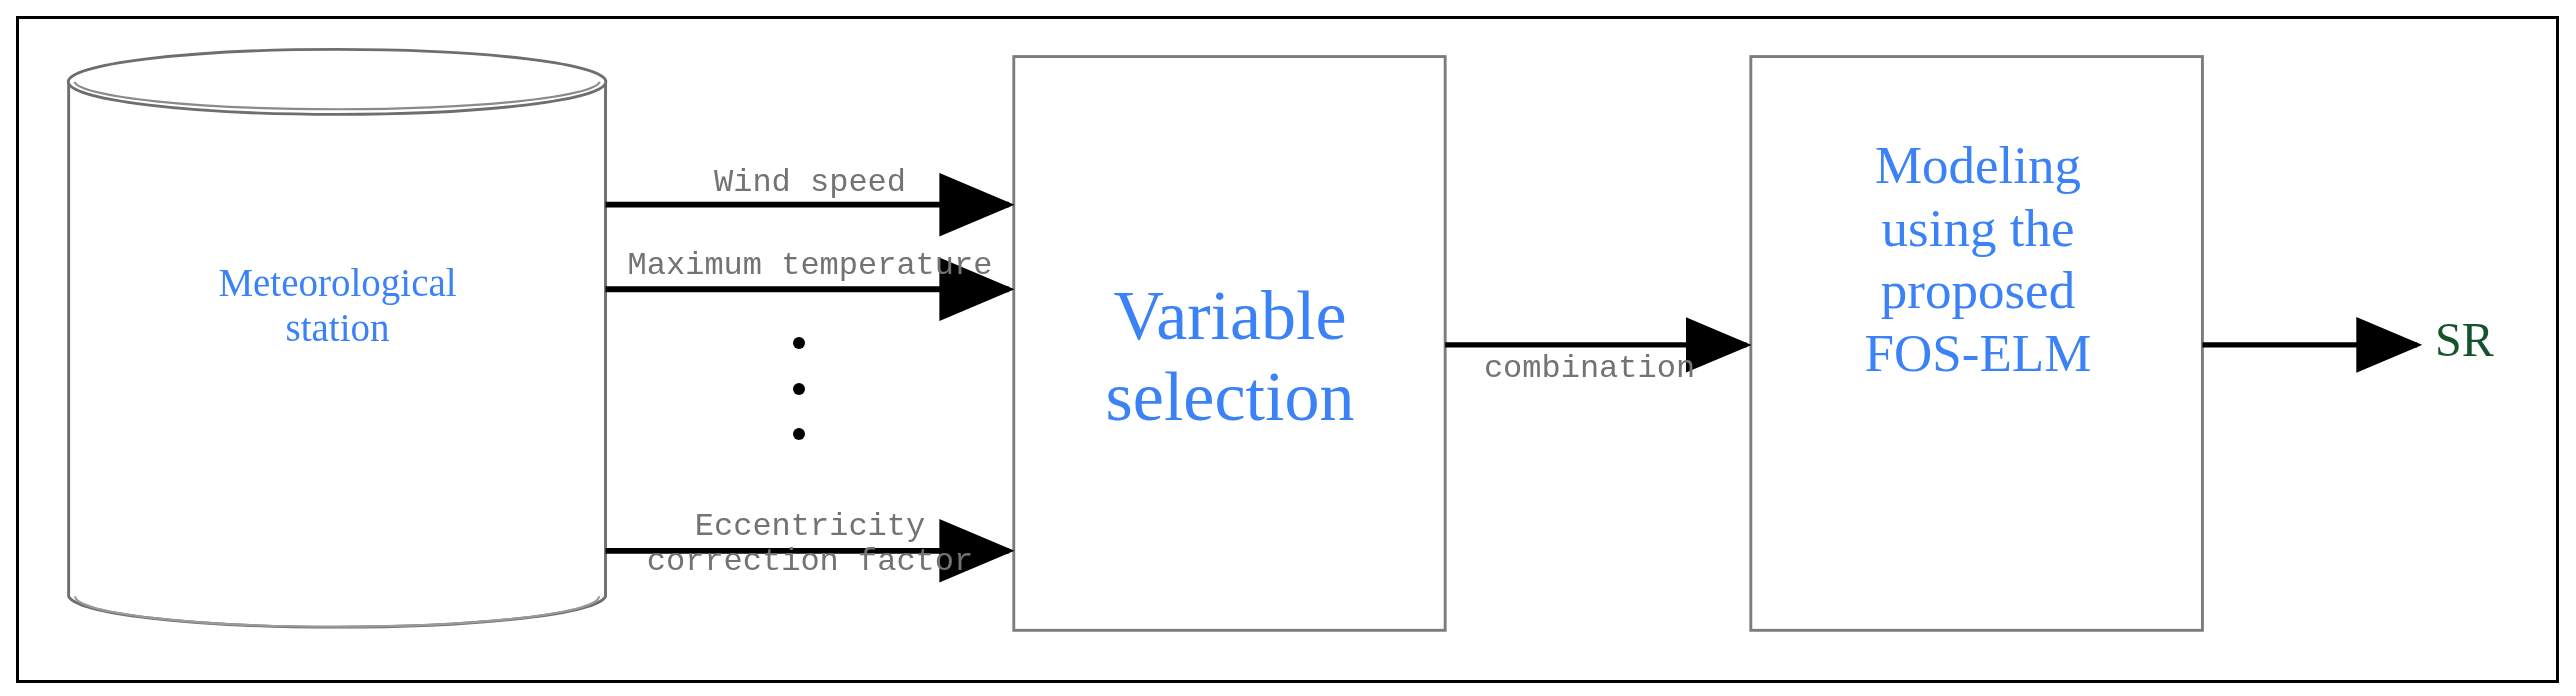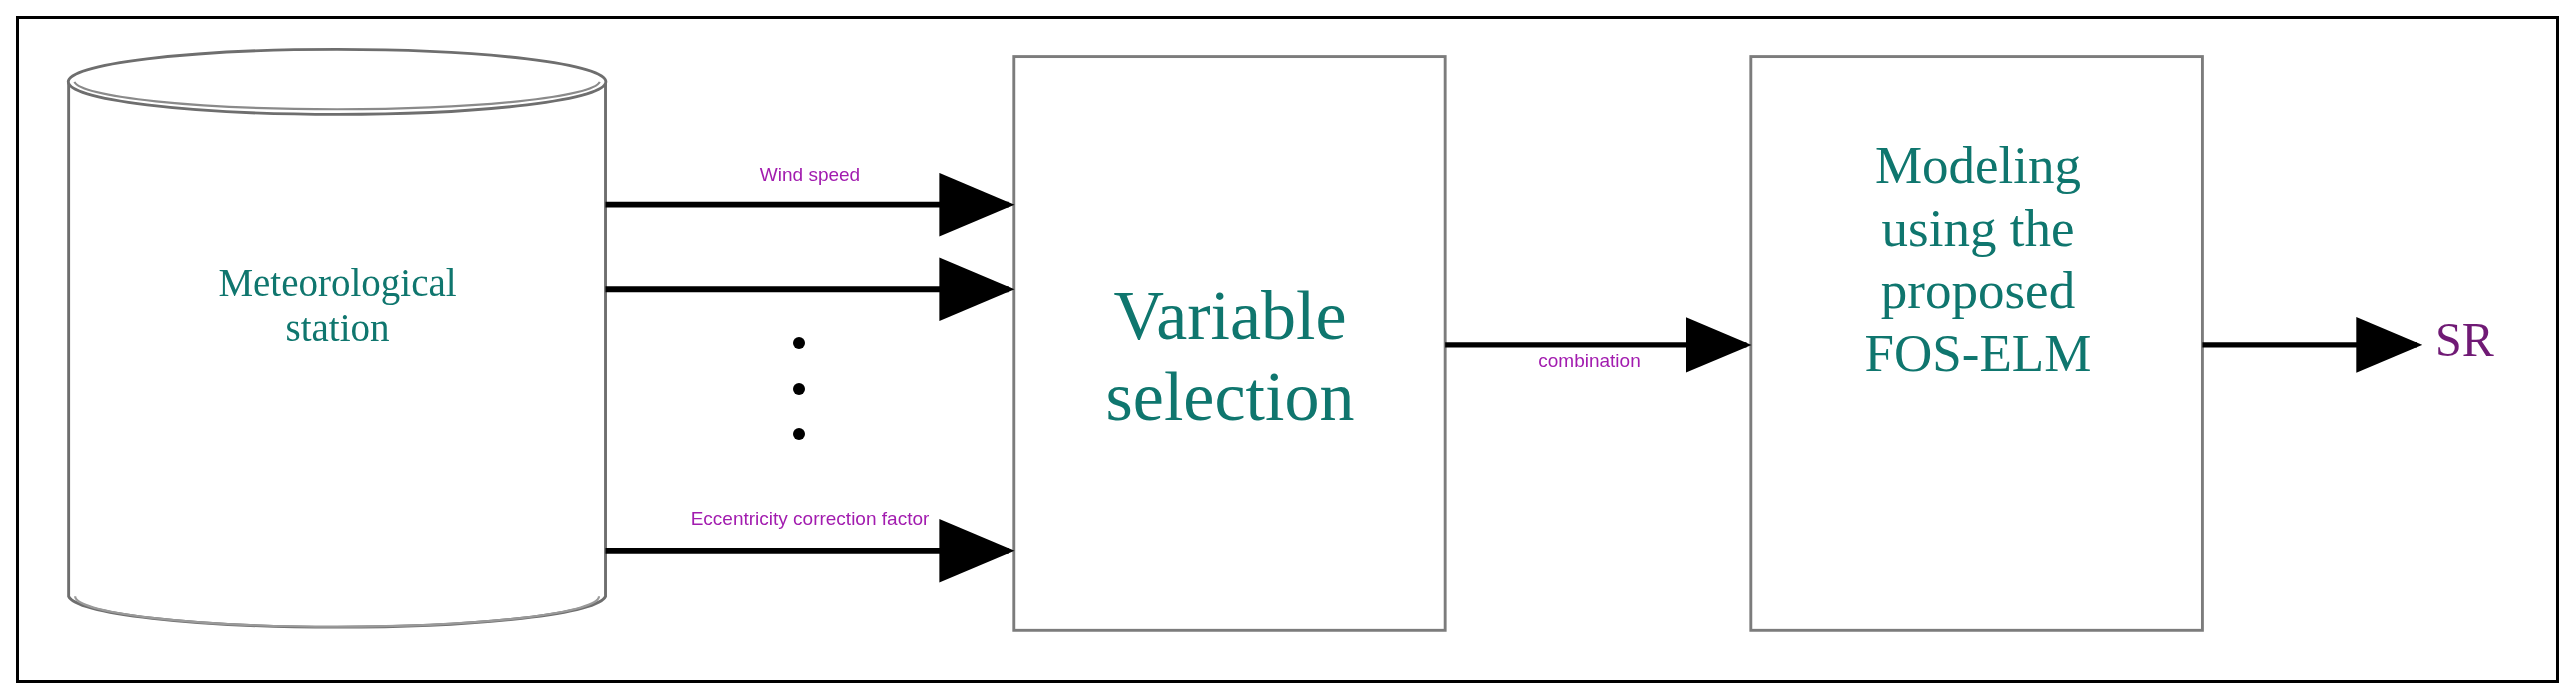--- a/index.html
+++ b/index.html
@@ -28,21 +28,21 @@
     position: absolute;
     left: 0;
     top: 0;
     width: 2576px;
     height: 697px;
     pointer-events: none;
   }
   .node-label {
     position: absolute;
     text-align: center;
-    color: #0f766e;
+    color: #3b82f6;
     line-height: 1.16;
     white-space: pre-line;
     font-family: "Liberation Serif", "DejaVu Serif", serif;
   }
   #cylinder-label {
     left: 79px;
     top: 260px;
     width: 517px;
     font-size: 39px;
   }
@@ -55,25 +55,25 @@
   #modeling-label {
     left: 1763px;
     top: 134px;
     width: 430px;
     font-size: 53px;
     line-height: 1.18;
   }
   .edge-label {
     position: absolute;
     text-align: center;
-    color: #a21caf;
-    font-size: 19px;
+    color: #737373;
+    font-size: 32px;
     line-height: 1.1;
     white-space: pre-line;
-    font-family: Liberation Sans, sans-serif;
+    font-family: Liberation Mono, monospace;
   }
   #label-wind-speed {
     left: 606px;
     top: 165px;
     width: 408px;
   }
   #label-max-temp {
     left: 606px;
     top: 248px;
     width: 408px;
@@ -92,21 +92,21 @@
   #label-optimal-bottom {
     left: 1445px;
     top: 351px;
     width: 289px;
   }
   #sr-label {
     position: absolute;
     left: 2435px;
     top: 312px;
     font-size: 48px;
-    color: #701a75;
+    color: #14532d;
     font-family: "Liberation Serif", "DejaVu Serif", serif;
   }
   .dot {
     position: absolute;
     width: 12.3px;
     height: 12.3px;
     border-radius: 50%;
     background: #000000;
   }
 </style>
@@ -152,20 +152,21 @@
   <div class="node-label" id="variable-selection-label">Variable
 selection</div>
 
   <div class="node-label" id="modeling-label">Modeling
 using the
 proposed
 FOS-ELM</div>
 
   <div class="edge-label" id="label-wind-speed">Wind speed</div>
 
+  <div class="edge-label" id="label-max-temp">Maximum temperature</div>
 
   <div class="edge-label" id="label-eccentricity">Eccentricity correction factor</div>
 
 
   <div class="edge-label" id="label-optimal-bottom">combination</div>
 
   <div id="sr-label">SR</div>
 
   <div class="dot" style="left:793px; top:337px;"></div>
   <div class="dot" style="left:793px; top:383px;"></div>

